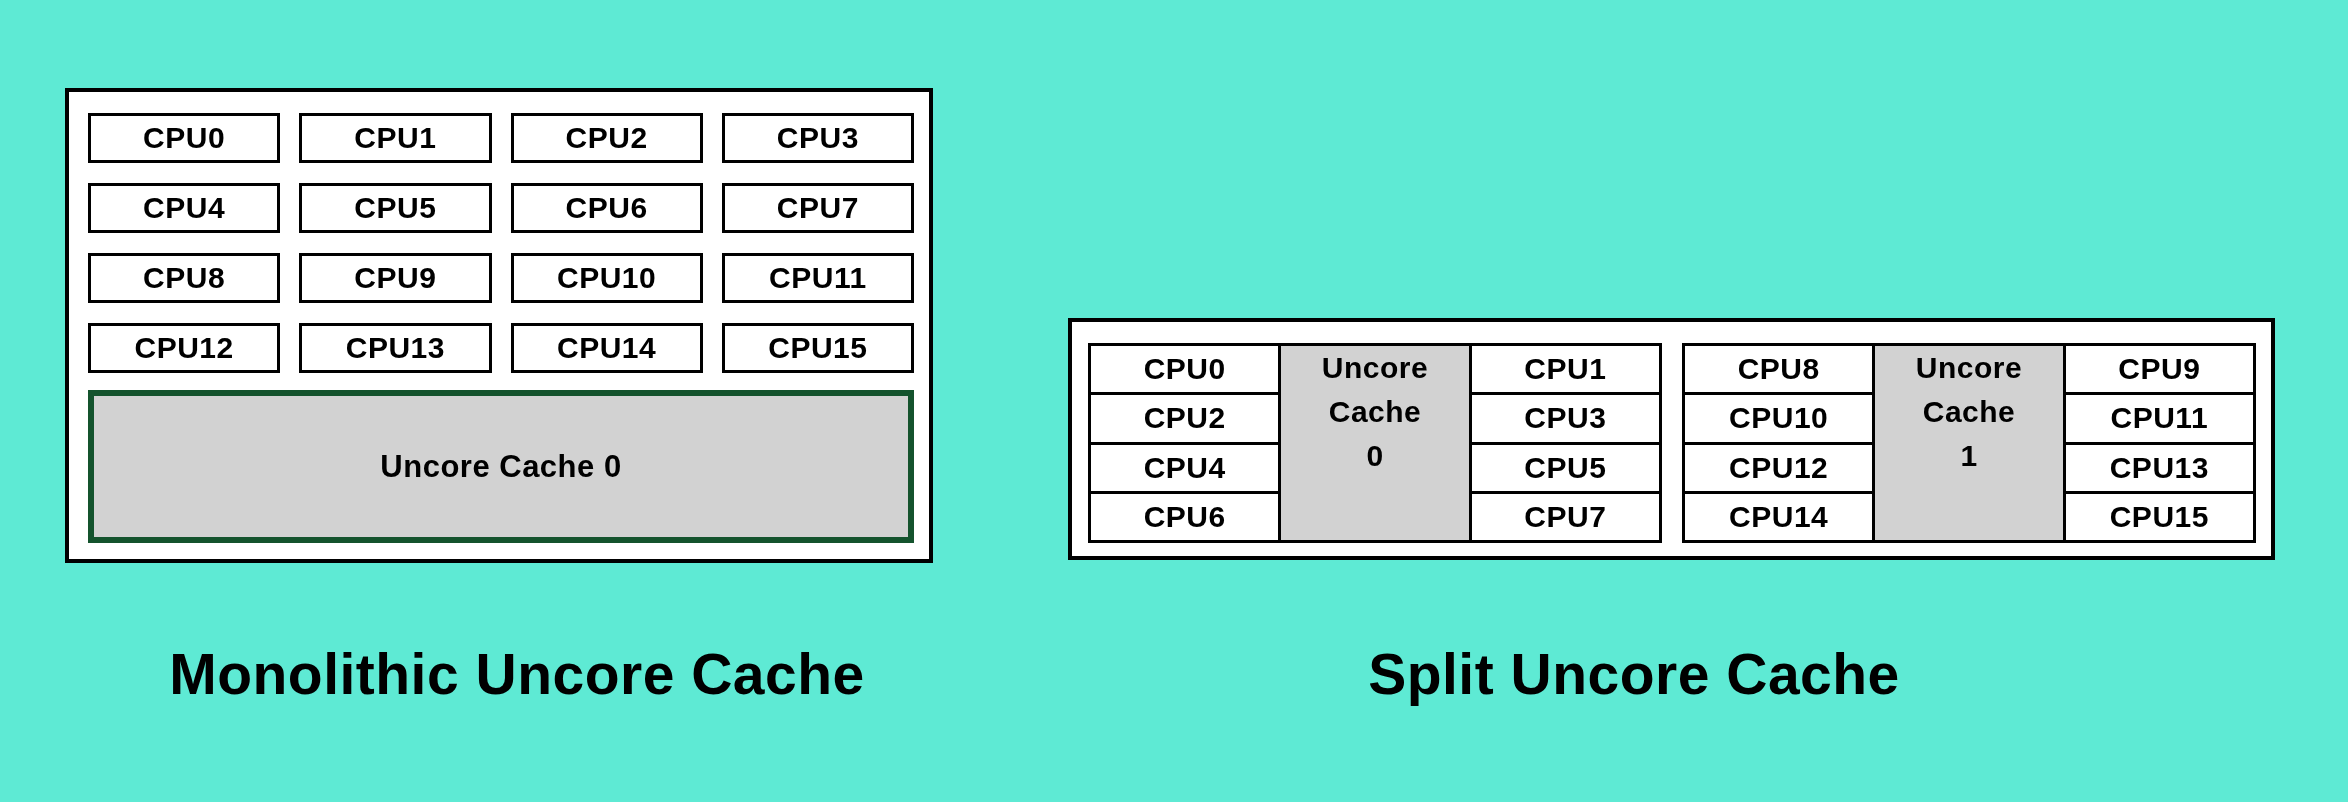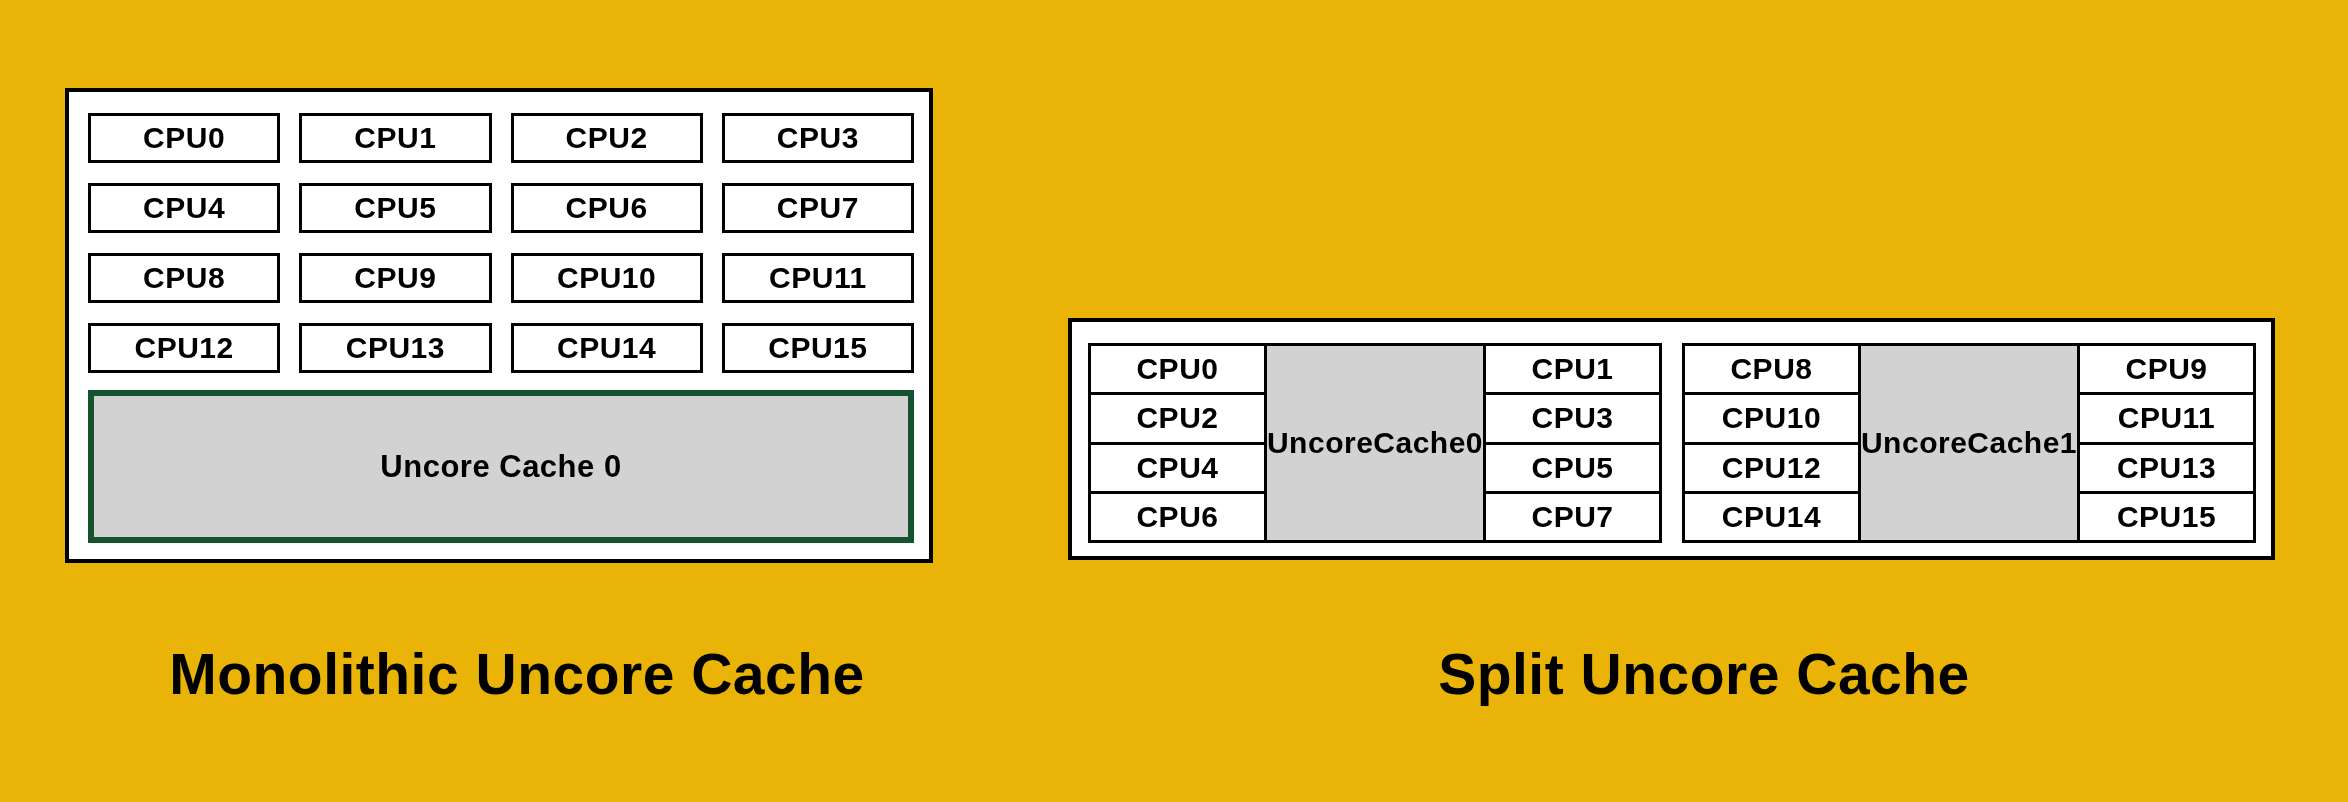--- a/index.html
+++ b/index.html
@@ -88,49 +88,48 @@
     background: #ffffff;
     display: flex;
     align-items: center;
     justify-content: center;
     font-weight: bold;
     font-size: 30px;
     letter-spacing: 0.5px;
   }
   .split-cache {
     display: flex;
-    flex-direction: row;
+    flex-direction: column;
     align-items: center;
-    justify-content: center;
     font-weight: bold;
     font-size: 30px;
     line-height: 44px;
     letter-spacing: 0.5px;
     text-align: center;
   }
 
   
   .caption {
     position: absolute;
     top: 645px;
     width: 868px;
     text-align: center;
     font-weight: bold;
     font-size: 57px;
     line-height: 58px;
     letter-spacing: 0.5px;
     white-space: nowrap;
   }
   .caption.left  { left: 83px; }
-  .caption.right { left: 1270px; }
+  .caption.right { left: 1200px; }
 </style>
 </head>
 <body>
 
-<div class="canvas" style="background-color: #eab308;">
+<div class="canvas" style="background-color: #5eead4;">
 
   <div class="mono-box">
     <div class="mono-grid">
       <div class="cpu-box">CPU0</div>
       <div class="cpu-box">CPU1</div>
       <div class="cpu-box">CPU2</div>
       <div class="cpu-box">CPU3</div>
       <div class="cpu-box">CPU4</div>
       <div class="cpu-box">CPU5</div>
       <div class="cpu-box">CPU6</div>

